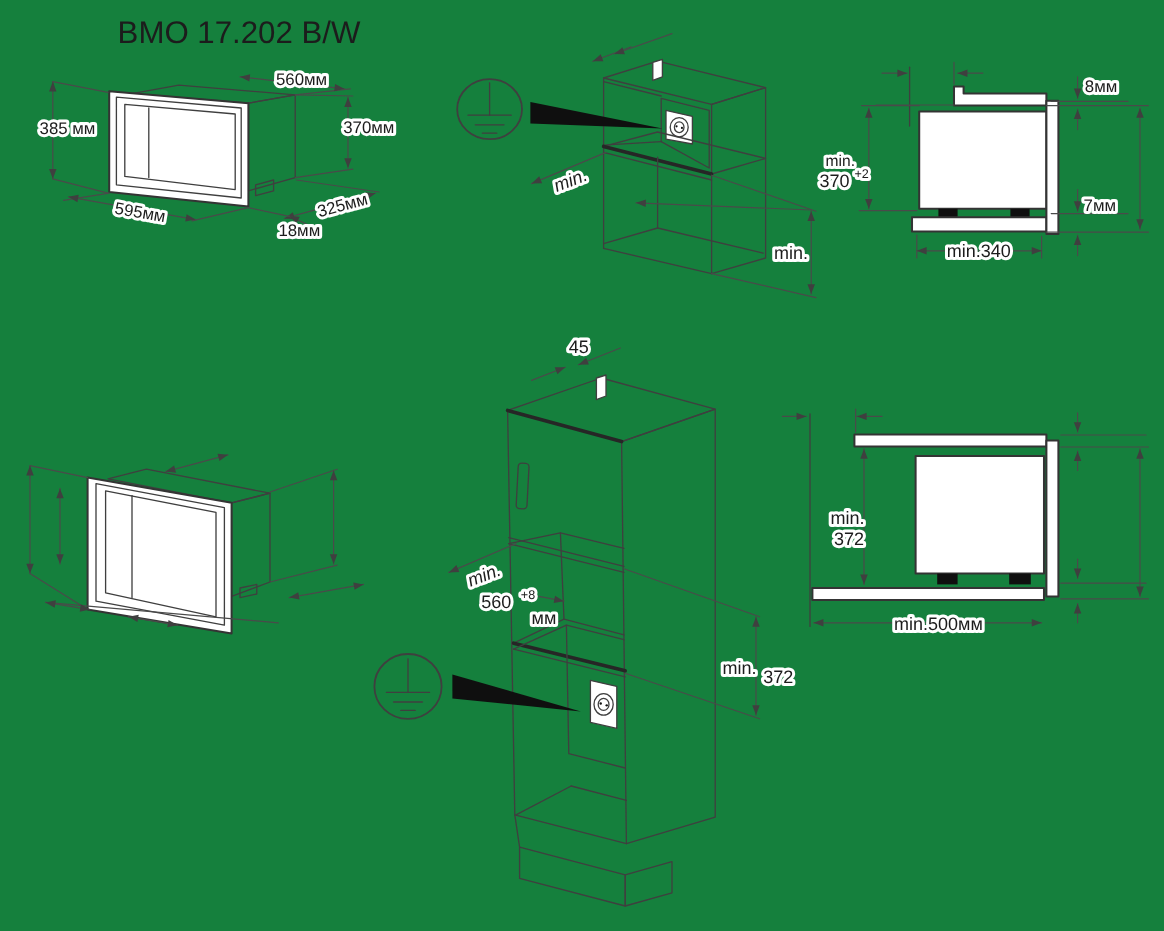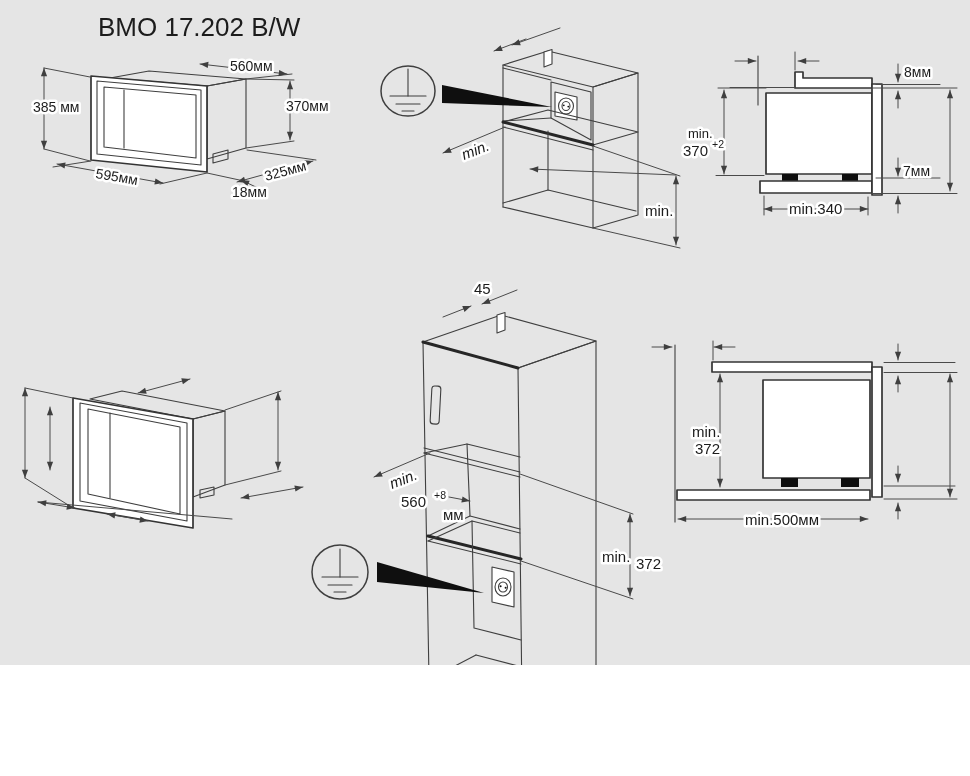--- a/index.html
+++ b/index.html
@@ -1,16 +1,16 @@
 <!DOCTYPE html>
 <html><head>
 <meta charset="utf-8">
 <style>
   html,body{margin:0;padding:0;background:#fff;}
-  .page{position:relative;width:970px;height:665px;background:#e5e5e5;overflow:hidden;}
+  .page{position:relative;width:970px;height:776px;background:#15803d;overflow:hidden;}
   svg{display:block;}
   svg text{fill:#1c1c1c;font-family:"Liberation Sans","DejaVu Sans",sans-serif;}
   .ln{stroke:#3f3f3f;stroke-width:1.1;fill:none;stroke-linejoin:round;stroke-linecap:round;}
   .ln2{stroke:#343434;stroke-width:1.7;fill:none;stroke-linejoin:round;}
   .thick{stroke:#262626;stroke-width:3;fill:none;stroke-linecap:round;}
   .dim{stroke:#4a4a4a;stroke-width:1;fill:none;stroke-linecap:round;}
   .wfill{fill:#ffffff;}
   .bfill{fill:#0f0f0f;stroke:none;}
   .t13{font-size:13px;}
   .t14{font-size:14px;}

